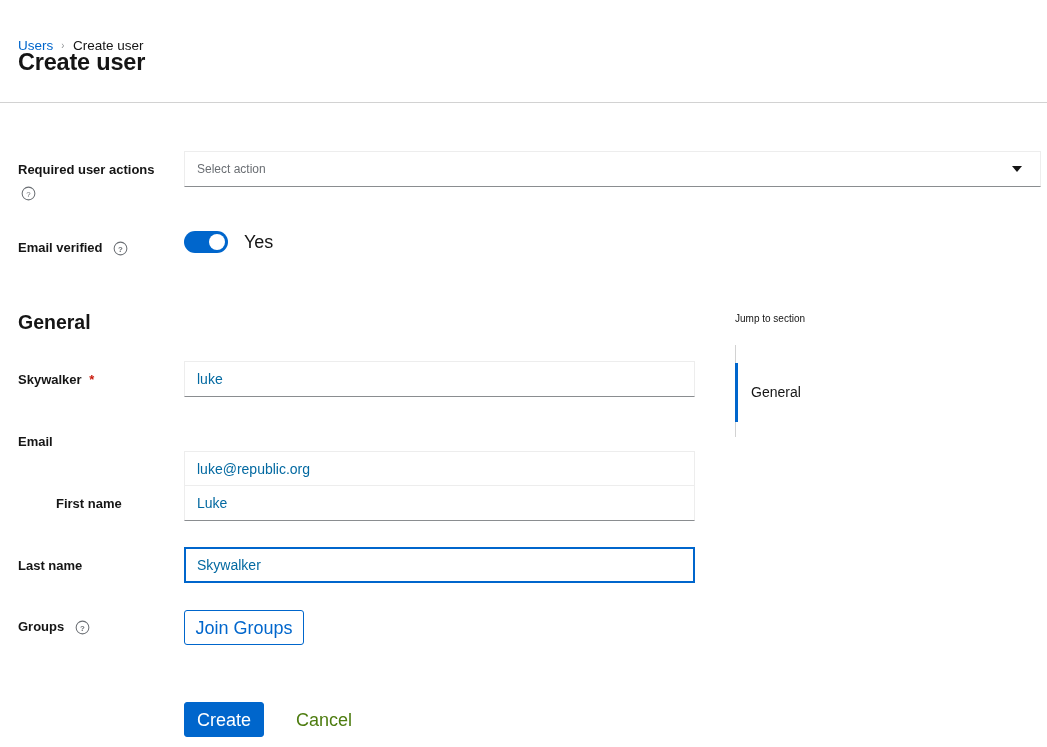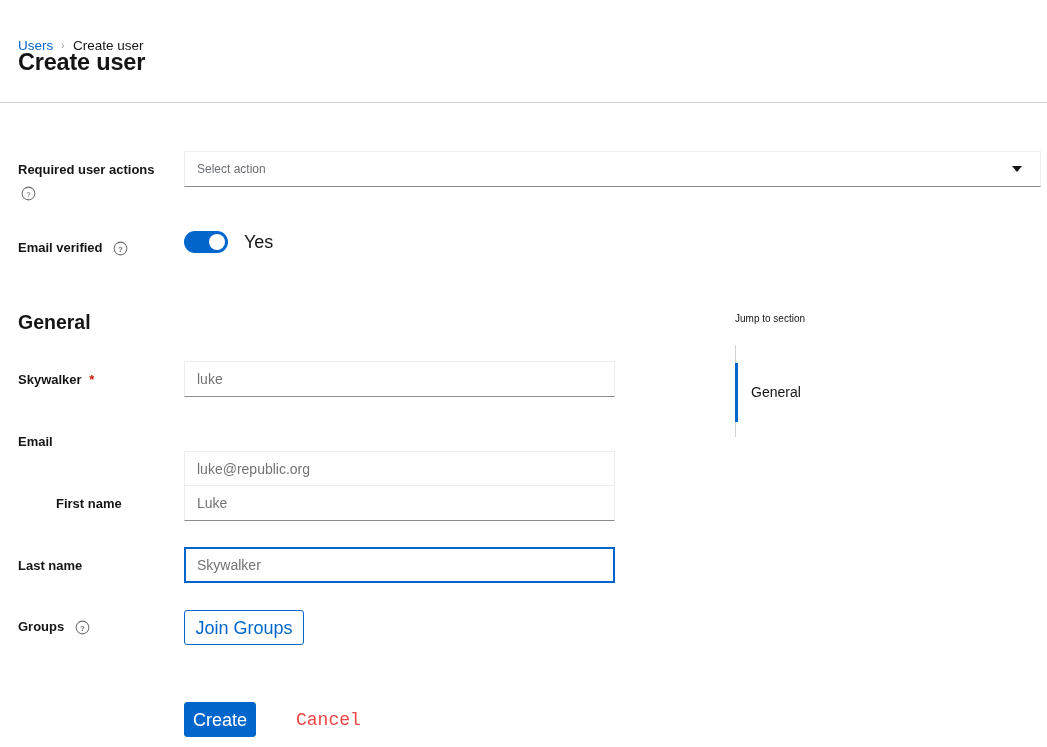--- a/index.html
+++ b/index.html
@@ -50,26 +50,26 @@
 
   .help-icon {
     display: inline-block; vertical-align: middle;
     width: 15px; height: 15px; line-height: 0;
   }
   .help-icon svg { display: block; }
 
   
   .text-input {
     position: absolute;
-    width: 431px; height: 36px;
+    width: 511px; height: 36px;
     background: #ffffff;
     border: 1px solid #ededed;
     border-bottom: 1px solid #8a8d90;
     font-family: "Liberation Sans", sans-serif;
-    font-size: 14px; color: #737373;
+    font-size: 14px; color: #0369a1;
     padding: 0 12px; outline: none;
     border-radius: 0;
   }
   .text-input.focused {
     border: 2px solid #06c;
     padding: 0 11px;
   }
 
   
   .select-toggle {
@@ -122,28 +122,28 @@
     line-height: 1;
   }
   .btn-secondary {
     position: absolute; left: 184px; top: 610px;
     width: 120px; height: 35px;
     background: #ffffff; border: 1px solid #06c;
     color: #06c;
   }
   .btn-primary {
     position: absolute; left: 184px; top: 702px;
-    width: 72px; height: 35px;
+    width: 80px; height: 35px;
     background: #06c; border: 1px solid #06c;
     color: #ffffff;
   }
   .btn-link {
     position: absolute; left: 280px; top: 702px;
     height: 35px; padding: 0 16px;
-    background: transparent; border: none; color: #ef4444; font-family: Liberation Mono, monospace;
+    background: transparent; border: none; color: #4d7c0f;
   }
 
   
   .jump-title {
     position: absolute; left: 735px; top: 310px;
     font-size: 10px; color: #151515; line-height: 18px;
   }
   .jump-rail {
     position: absolute; left: 735px; top: 345px;
     width: 1px; height: 92px; background: #d2d2d2;

